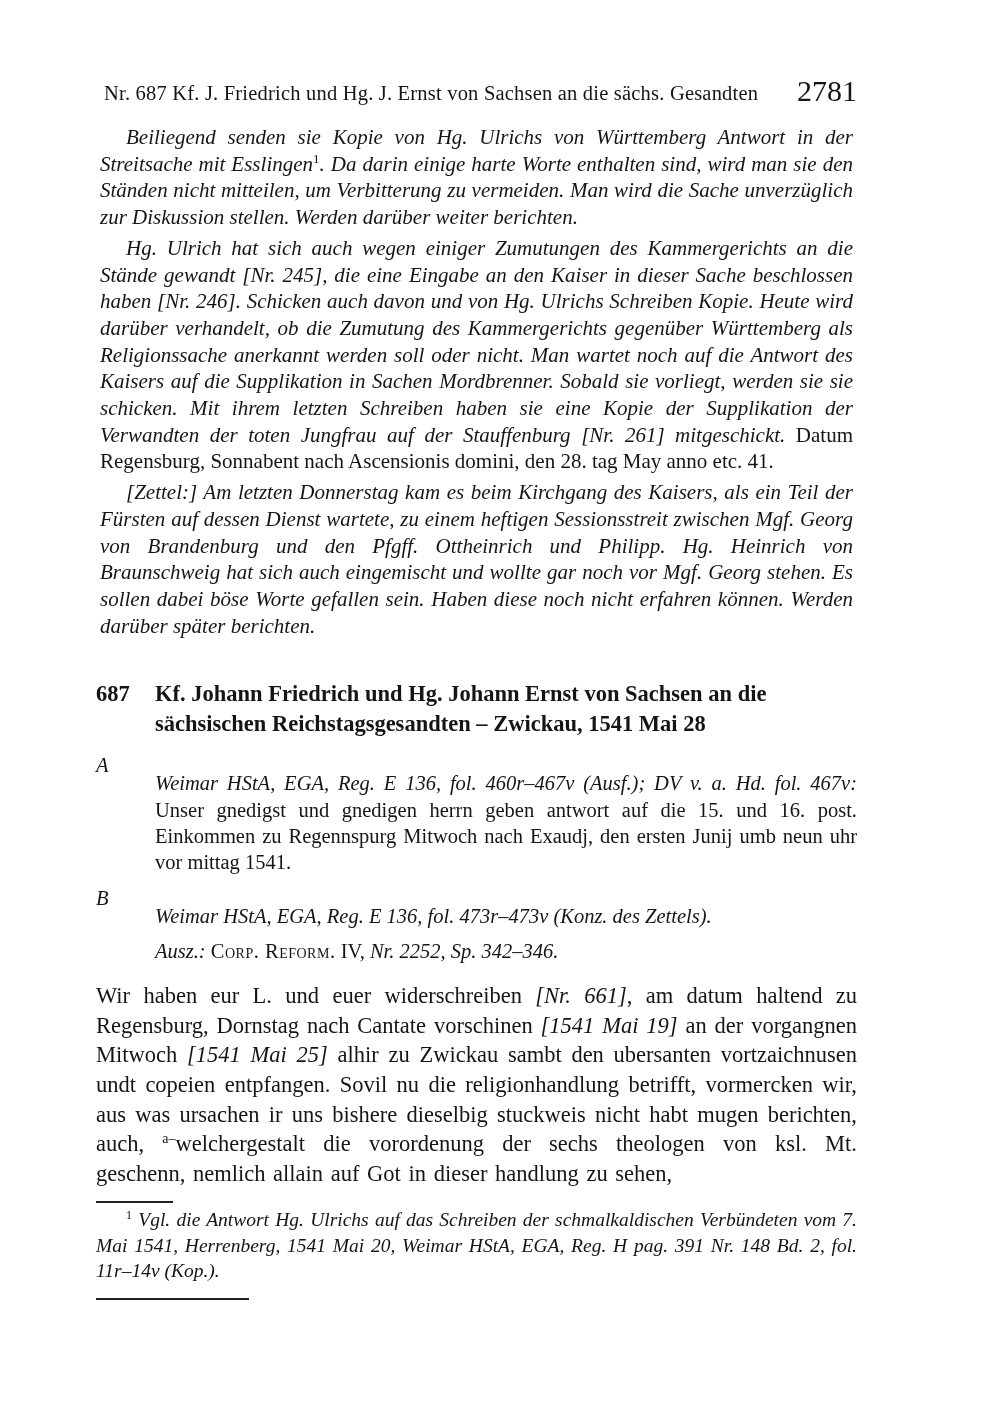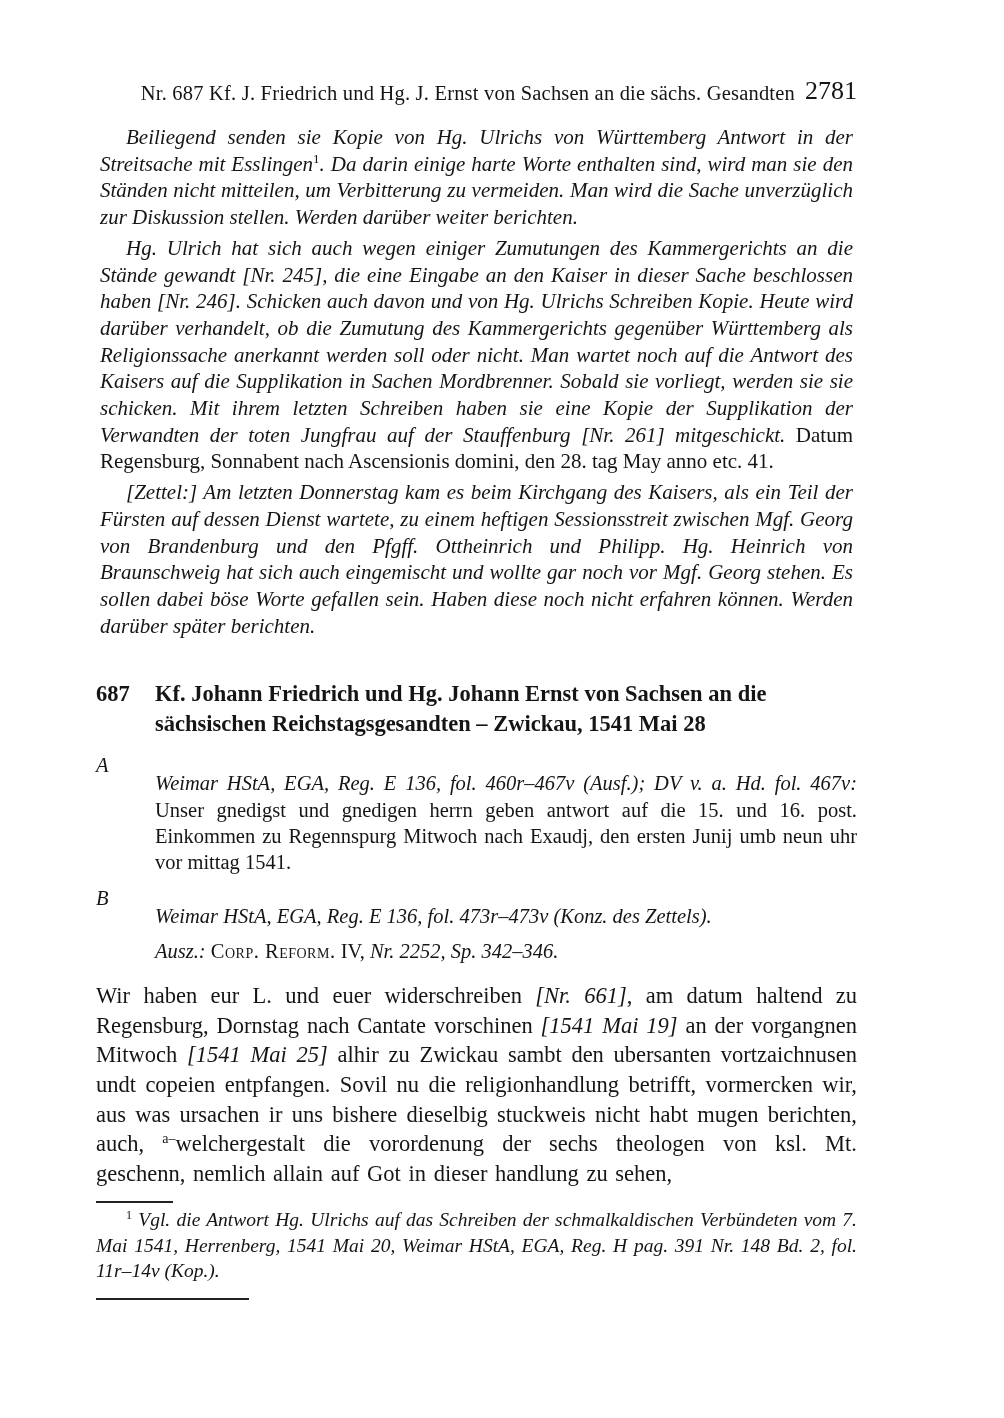--- a/index.html
+++ b/index.html
@@ -21,31 +21,31 @@
   }
   
   .running-head-row {
     position: relative;
     height: 30px;
   }
   .running-head {
     position: absolute;
     left: 8px;
     right: 62px;
-    text-align: right;
+    text-align: left;
     font-size: 20.5px;
     line-height: 26px;
     letter-spacing: 0.2px;
     white-space: nowrap;
   }
   .page-number {
     position: absolute;
     right: 0;
     top: -4px;
-    font-size: 26px;
+    font-size: 30px;
     line-height: 30px;
   }
   
   .run-i  { font-style: italic; }
   .run-r  { font-style: normal; }
   .run-sc { font-style: normal; font-variant: small-caps; letter-spacing: 0.5px; }
   sup.run-sup {
     font-style: normal;
     font-size: 0.62em;
     line-height: 0;

